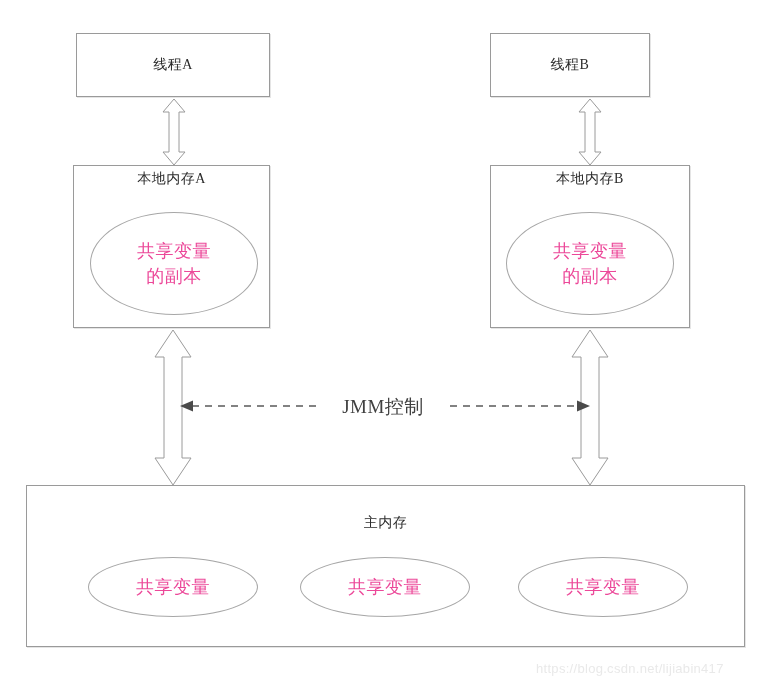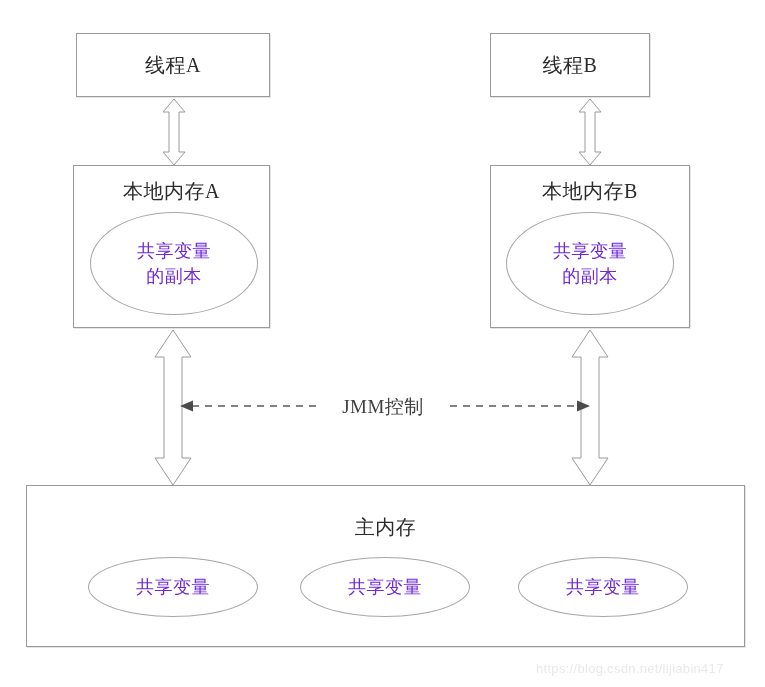--- a/index.html
+++ b/index.html
@@ -23,45 +23,45 @@
     background: #ffffff;
     box-sizing: border-box;
     box-shadow: 1px 1px 0 rgba(0,0,0,0.10);
   }
   .box-title {
     position: absolute;
     left: 0;
     right: 0;
     text-align: center;
     color: #2b2b2b;
-    font-size: 20px;
+    font-size: 14px;
     letter-spacing: 0.5px;
     white-space: nowrap;
   }
   .thread-title {
     top: 50%;
     transform: translateY(-50%);
   }
   .local-title {
-    top: 12px;
+    top: 4px;
   }
   .main-title {
     top: 28px;
   }
   .ellipse {
     position: absolute;
     border: 1px solid #a7a7a7;
     border-radius: 50%;
     background: #ffffff;
     box-sizing: border-box;
     display: flex;
     flex-direction: column;
     align-items: center;
     justify-content: center;
-    color: #6d28d9;
+    color: #ec4899;
     font-size: 18px;
     line-height: 1.35;
     letter-spacing: 0.5px;
     white-space: nowrap;
   }
   .arrow-svg {
     position: absolute;
     overflow: visible;
   }
   .arrow-shape {

